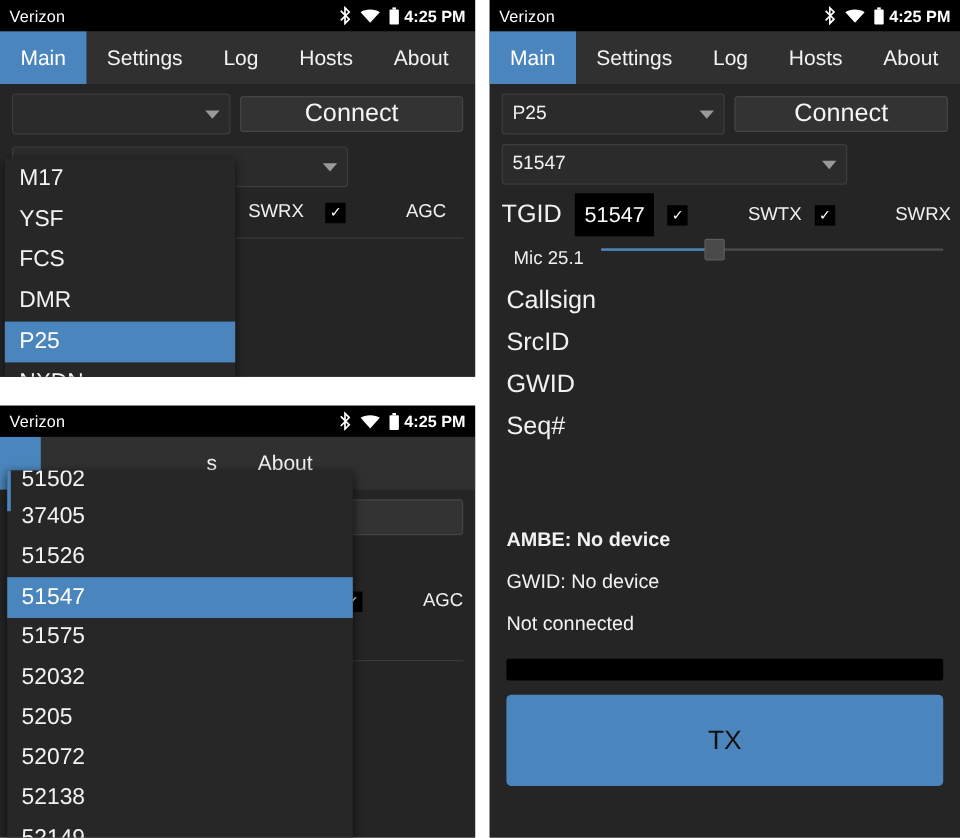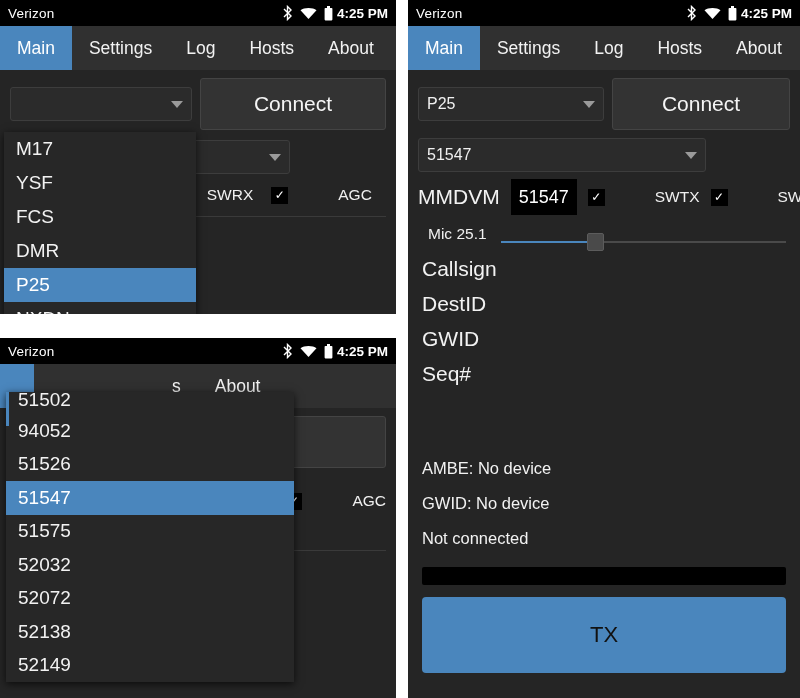--- a/index.html
+++ b/index.html
@@ -55,39 +55,39 @@
   }
   .spinner .val { flex: 1 1 auto; overflow: hidden; white-space: nowrap; }
   .caret {
     width: 0; height: 0; border-left: 6px solid transparent;
     border-right: 6px solid transparent; border-top: 7px solid #9a9a9a;
     margin-left: 6px; flex: 0 0 auto;
   }
 
   .btn {
     background: #333333; border: 1px solid #444444; border-radius: 3px;
-    color: #f5f5f5; font-size: 21px; height: 52px;
+    color: #f5f5f5; font-size: 21px; height: 30px;
     display: flex; align-items: center; justify-content: center;
   }
 
   .txtbox {
     background: #000000; color: #ffffff; font-size: 18px;
     height: 36px; display: flex; align-items: center; padding: 0 8px;
     border: none;
   }
 
   .cbox { display: flex; align-items: center; gap: 6px; }
   .cbox .mark {
     width: 17px; height: 17px; background: #000000;
     color: #ffffff; font-size: 12px; line-height: 17px; text-align: center;
     flex: 0 0 auto;
   }
   .cbox .txt { color: #f0f0f0; font-size: 15.5px; margin-left: 44px; }
 
-  .slider-wrap { display: flex; align-items: flex-end; gap: 14px; }
+  .slider-wrap { display: flex; align-items: flex-start; gap: 14px; }
   .slider-track {
     position: relative; height: 2px; background: #4a4a4a; flex: 1 1 auto;
   }
   .slider-fill { position: absolute; left: 0; top: 0; height: 2px; background: #4a86bd; }
   .slider-thumb {
     position: absolute; top: -8px; width: 17px; height: 18px;
     background: #4a4a4a; border: 1px solid #5c5c5c; border-radius: 2px;
   }
 
   .field-label { color: #f2f2f2; font-size: 21px; }
@@ -254,25 +254,26 @@
         <span class="mark">✓</span>
         <span class="txt">AGC</span>
       </div>
     </div>
 
     <div style="position:absolute; left:10px; top:186px; width:376px; height:1px; background:#3a3a3a; z-index:5;"></div>
 
     <div class="popup" id="popup-host">
       <div class="scroll-ind" style="top:0; height:34px;"></div>
       <div class="opt" style="height:22px; align-items:flex-start; overflow:hidden; line-height:0.8;">51502</div>
-      <div class="opt">94052</div>
+      <div class="opt">37405</div>
       <div class="opt">51526</div>
       <div class="opt sel">51547</div>
       <div class="opt">51575</div>
       <div class="opt">52032</div>
+      <div class="opt">5205</div>
       <div class="opt">52072</div>
       <div class="opt">52138</div>
       <div class="opt">52149</div>
     </div>
   </div>
 </div>
 
 <div class="screen" id="panel-right">
 
   <div class="statusbar">
@@ -318,21 +319,21 @@
     </div>
 
     <div class="row" style="padding:8px 10px 0 10px;">
       <div class="spinner" style="width:288px;">
         <span class="val">51547</span>
         <span class="caret"></span>
       </div>
     </div>
 
     <div class="row" style="padding:7px 6px 0 10px; gap:11px;">
-      <span class="field-label">MMDVM</span>
+      <span class="field-label">TGID</span>
       <span class="txtbox" style="width:78px;">51547</span>
       <div class="cbox">
         <span class="mark">✓</span>
         <span class="txt">SWTX</span>
       </div>
       <div class="cbox">
         <span class="mark">✓</span>
         <span class="txt">SWRX</span>
       </div>
       <div class="cbox">
@@ -344,27 +345,27 @@
     <div class="slider-wrap" style="padding:10px 14px 0 20px;">
       <span style="color:#f0f0f0; font-size:15.5px;">Mic 25.1</span>
       <div class="slider-track">
         <div class="slider-fill" id="mic-fill" style="width: 33%;"></div>
         <div class="slider-thumb" id="mic-thumb" style="left: calc(33% - 8px);"></div>
       </div>
     </div>
 
     <div style="padding:14px 0 0 14px;">
       <div class="field-label" style="height:35px;">Callsign</div>
-      <div class="field-label" style="height:35px;">DestID</div>
+      <div class="field-label" style="height:35px;">SrcID</div>
       <div class="field-label" style="height:35px;">GWID</div>
       <div class="field-label" style="height:35px;">Seq#</div>
     </div>
 
     <div style="padding:62px 0 0 14px;">
-      <div class="status-line" style="height:35px;">AMBE: No device</div>
+      <div class="status-line" style="height:35px;font-weight:bold;">AMBE: No device</div>
       <div class="status-line" style="height:35px;">GWID: No device</div>
       <div class="status-line" style="height:33px;">Not connected</div>
     </div>
 
     <div style="padding:5px 14px 0 14px;">
       <div class="progressbar"></div>
     </div>
 
     <div style="padding:12px 14px 0 14px;">
       <div class="tx-btn">TX</div>

